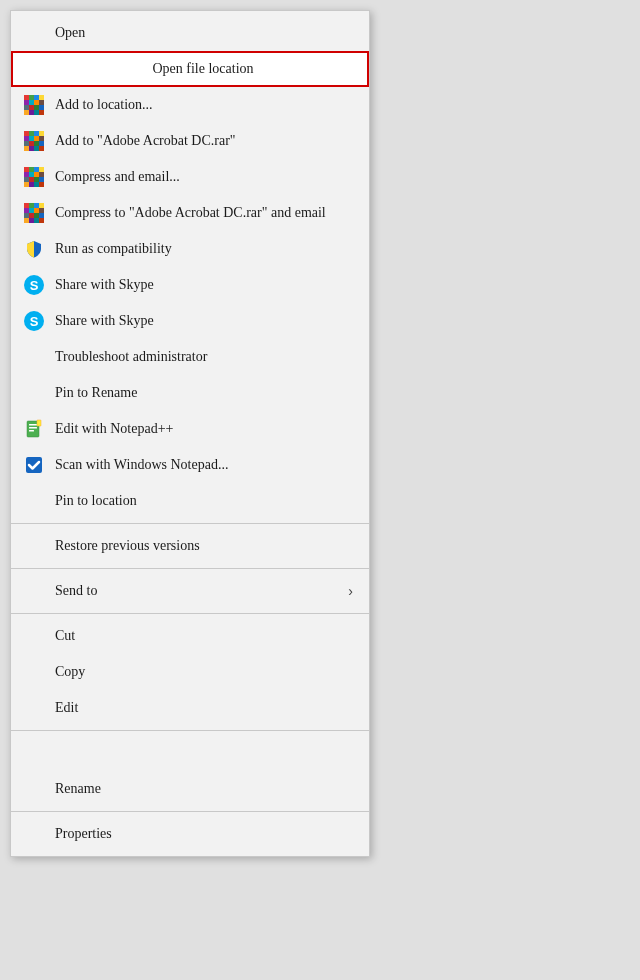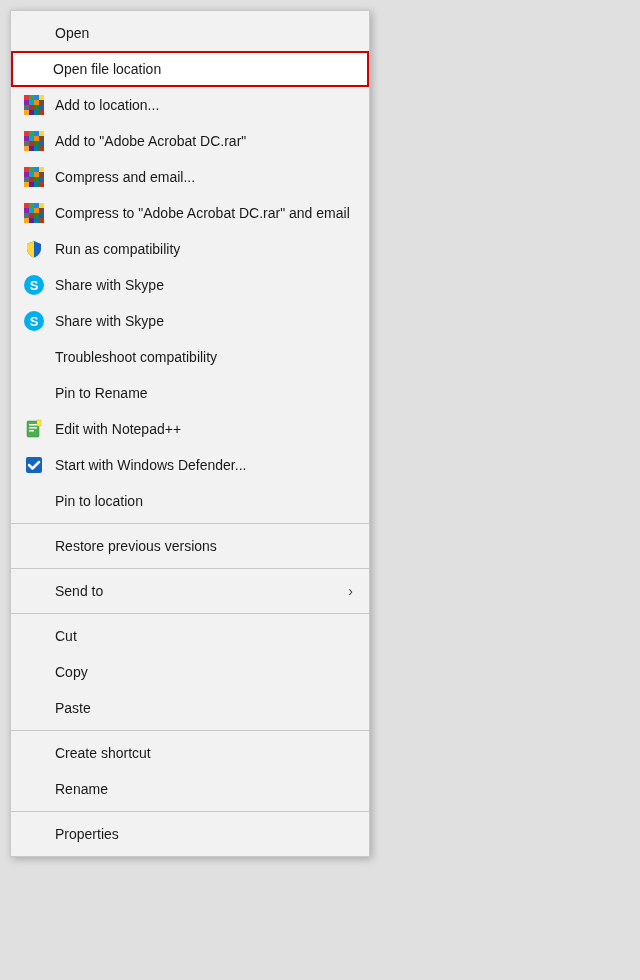--- a/index.html
+++ b/index.html
@@ -37,34 +37,36 @@
       cursor: pointer;
       color: #1a1a1a;
       min-height: 34px;
       position: relative;
     }
 
     .menu-item.highlighted {
       background: #ffffff;
       border: 2px solid #d00000;
       padding: 5px 14px 5px 8px;
+      text-align: center;
     }
 
     .menu-item .icon {
       width: 22px;
       height: 22px;
       margin-right: 10px;
       flex-shrink: 0;
       display: flex;
       align-items: center;
       justify-content: center;
     }
 
     .menu-item .label {
       flex: 1;
+      font-family: Liberation Serif, serif;
     }
 
     .menu-item .arrow {
       margin-left: auto;
       color: #444;
       font-size: 14px;
     }
 
     .separator {
       height: 1px;
@@ -223,21 +225,21 @@
       <span class="label">Share with Skype</span>
     </div>
     <div class="menu-item">
       <div class="icon">
         <div class="skype-icon">S</div>
       </div>
       <span class="label">Share with Skype</span>
     </div>
     <div class="menu-item">
       <div class="icon"></div>
-      <span class="label">Troubleshoot compatibility</span>
+      <span class="label">Troubleshoot administrator</span>
     </div>
     <div class="menu-item">
       <div class="icon"></div>
       <span class="label">Pin to Rename</span>
     </div>
     <div class="menu-item">
       <div class="icon">
         <svg width="20" height="20" viewBox="0 0 20 20">
       <rect x="3" y="2" width="12" height="16" rx="1" fill="#4caf50" stroke="#388e3c" stroke-width="0.5"></rect>
       <rect x="5" y="5" width="8" height="1.5" rx="0.5" fill="white"></rect>
@@ -248,21 +250,21 @@
       </div>
       <span class="label">Edit with Notepad++</span>
     </div>
     <div class="menu-item">
       <div class="icon">
         <svg width="20" height="20" viewBox="0 0 20 20">
       <rect x="2" y="2" width="16" height="16" rx="2" fill="#1565c0"></rect>
       <path d="M5 10 L8.5 13.5 L15 7" stroke="white" stroke-width="2.5" fill="none" stroke-linecap="round" stroke-linejoin="round"></path>
     </svg>
       </div>
-      <span class="label">Start with Windows Defender...</span>
+      <span class="label">Scan with Windows Notepad...</span>
     </div>
     <div class="menu-item">
       <div class="icon"></div>
       <span class="label">Pin to location</span>
     </div>
     <div class="separator"></div>
     <div class="menu-item">
       <div class="icon"></div>
       <span class="label">Restore previous versions</span>
     </div>
@@ -276,26 +278,25 @@
     <div class="menu-item">
       <div class="icon"></div>
       <span class="label">Cut</span>
     </div>
     <div class="menu-item">
       <div class="icon"></div>
       <span class="label">Copy</span>
     </div>
     <div class="menu-item">
       <div class="icon"></div>
-      <span class="label">Paste</span>
-    </div>
-    <div class="separator"></div>
-    <div class="menu-item">
-      <div class="icon"></div>
-      <span class="label">Create shortcut</span>
+      <span class="label">Edit</span>
+    </div>
+    <div class="separator"></div>
+    <div class="menu-item">
+      <div class="icon"></div>
     </div>
     <div class="menu-item">
       <div class="icon"></div>
       <span class="label">Rename</span>
     </div>
     <div class="separator"></div>
     <div class="menu-item">
       <div class="icon"></div>
       <span class="label">Properties</span>
     </div>

